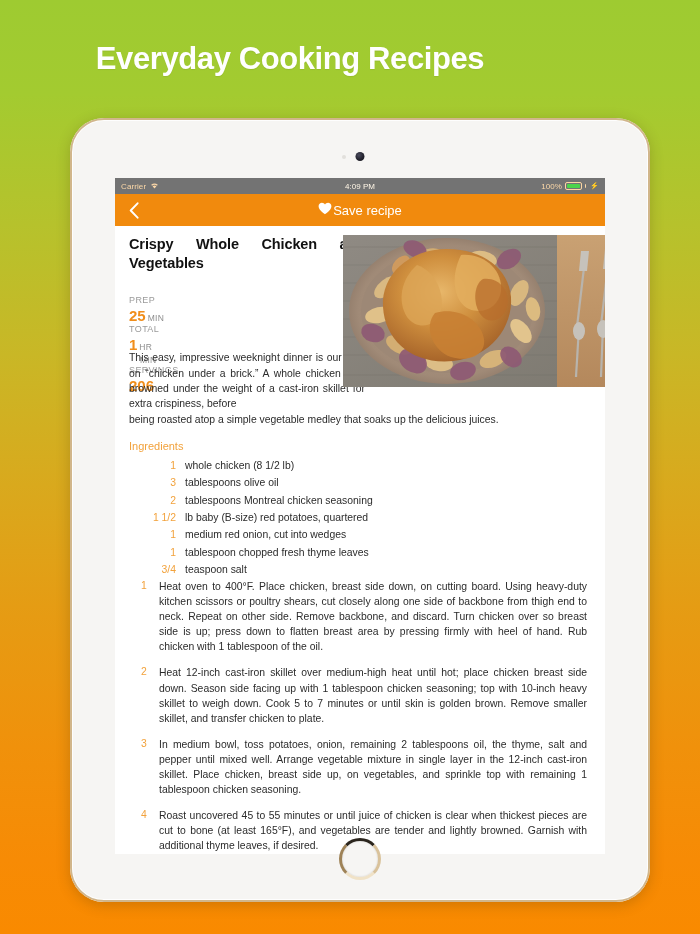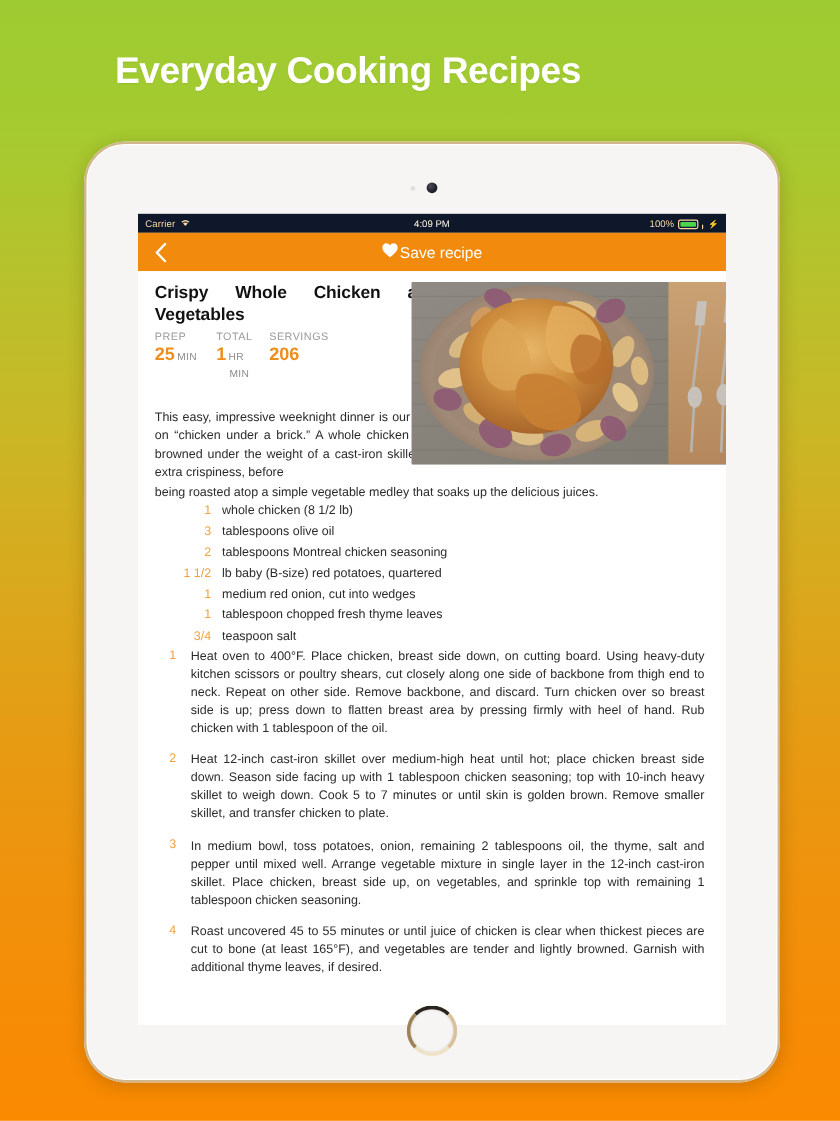--- a/index.html
+++ b/index.html
@@ -82,36 +82,36 @@
   .screen {
     position:absolute; left:45px; top:60px;
     width:490px; height:676px;
     background:#ffffff;
     overflow:hidden;
     z-index:10;
   }
 
   
   .status-bar {
-    height:16px; background:#0f172a;
+    height:16px; background:#737373;
     display:flex; align-items:center;
     padding:0 6px;
     color:#fcd8a8; font-size:8px;
     position:relative;
   }
   .status-left { display:flex; align-items:center; gap:4px; }
   .carrier-label { letter-spacing:.1px; }
   .wifi-icon { display:block; }
   .status-time {
     position:absolute; left:0; width:100%;
     text-align:center; font-size:8px; color:#fff6e6;
     pointer-events:none;
   }
   .status-right {
-    margin-left:auto; display:flex; align-items:flex-end; gap:3px;
+    margin-left:auto; display:flex; align-items:center; gap:3px;
     position:relative; z-index:2;
   }
   .battery-pct { font-size:8px; color:#fcd8a8; }
   .battery {
     width:17px; height:8px;
     border:1px solid #fbd6a2; border-radius:2px;
     padding:1px; display:flex; align-items:center;
   }
   .battery-fill { height:100%; width:100%; background:#4cd34c; border-radius:1px; }
   .battery-cap {
@@ -151,21 +151,21 @@
 
   .recipe-head { display:flex; gap:0; }
   .recipe-head-left { width:236px; flex:0 0 236px; }
   .recipe-title {
     font-size:14.5px; font-weight:bold; color:#111;
     text-align:justify; text-align-last:left;
     line-height:1.32;
     letter-spacing:-.1px;
   }
   .stats {
-    display:flex; margin-top:2px; padding-bottom:2px;
+    display:flex; margin-top:22px; padding-bottom:2px;flex-direction:column;
   }
   .stat { margin-right:16px; }
   .stat:nth-child(2) { margin-right:14px; }
   .stat-label {
     font-size:9px; color:#9a9a9a; letter-spacing:.4px;
   }
   .stat-value {
     margin-top:2px;
     font-size:15px; font-weight:bold; color:#F08E1C;
     display:flex; align-items:baseline; gap:2px;
@@ -377,20 +377,21 @@
                 <ellipse cx="236" cy="96" rx="6" ry="9"></ellipse>
                 <ellipse cx="260" cy="94" rx="6" ry="9"></ellipse>
               </g>
             </svg>
           </div>
         </div>
 
         <div class="desc">This easy, impressive weeknight dinner is our take on “chicken under a brick.” A whole chicken gets browned under the weight of a cast-iron skillet for extra crispiness, before</div>
         <div class="desc-rest">being roasted atop a simple vegetable medley that soaks up the delicious juices.</div>
 
+        <div class="section-head">Ingredients</div>
 
         <div>
           <div class="ing-row">
             <span class="ing-qty">1</span>
             <span class="ing-name">whole chicken (8 1/2 lb)</span>
           </div>
           <div class="ing-row">
             <span class="ing-qty">3</span>
             <span class="ing-name">tablespoons olive oil</span>
           </div>

